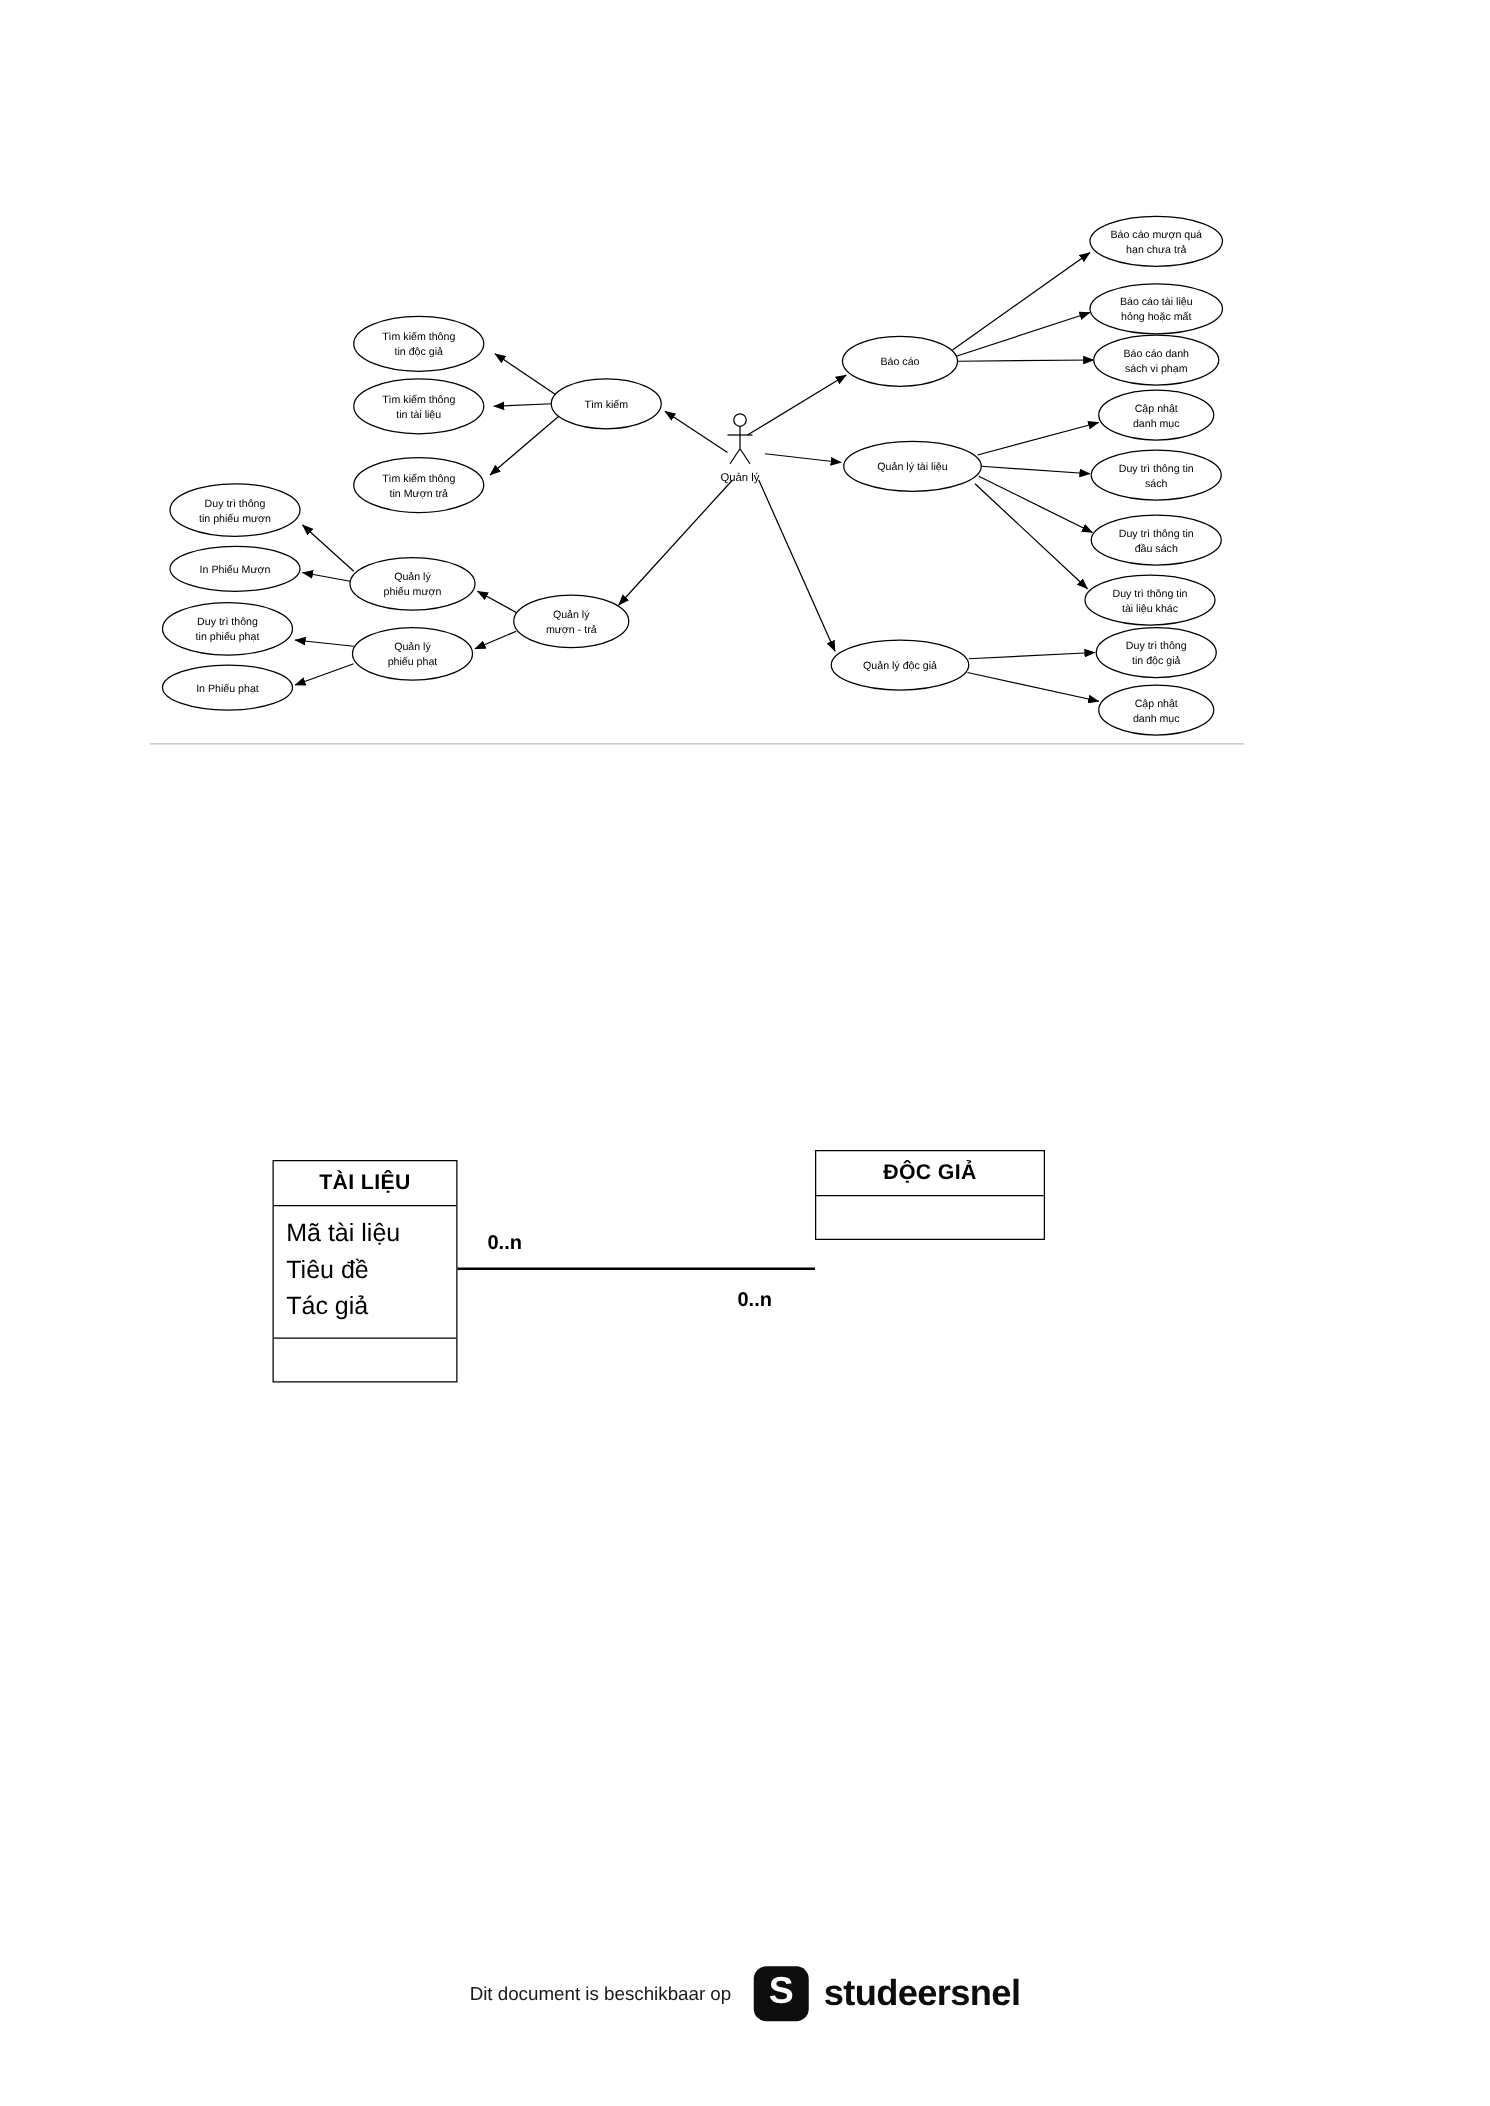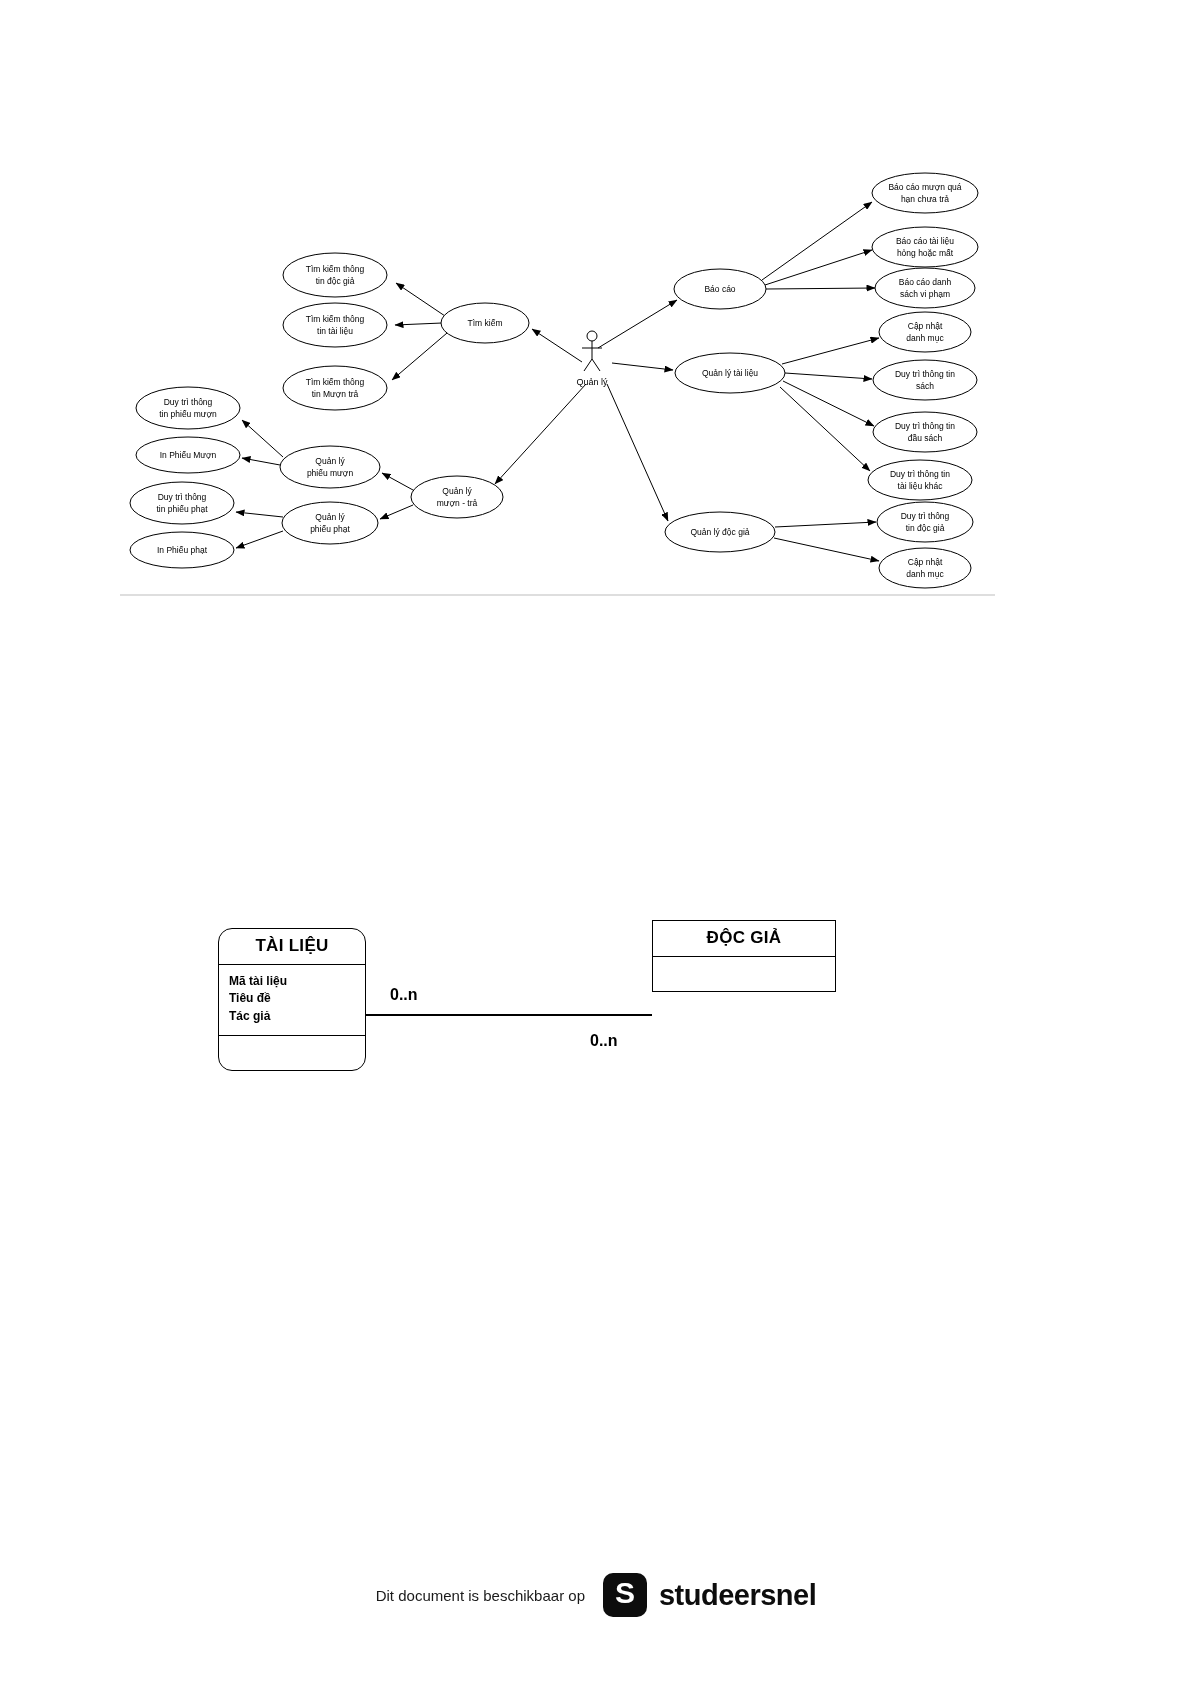--- a/index.html
+++ b/index.html
@@ -88,29 +88,28 @@
   .cls-title {
     text-align: center;
     font-weight: bold;
     font-size: 17px;
     padding: 7px 4px 8px 4px;
     border-bottom: 1.6px solid #000;
     letter-spacing: 0.3px;
   }
   .cls-attrs {
     padding: 8px 10px 10px 10px;
-    font-size: 12px;
+    font-size: 20px;
     line-height: 1.45;
     border-bottom: 1.6px solid #000;
-    font-weight: bold;
   }
   .cls-ops {
     height: 34px;
   }
-  #cls-tailieu { left: 18px; top: 18px; width: 148px; border-radius: 14px; }
+  #cls-tailieu { left: 18px; top: 18px; width: 148px; }
   #cls-docgia  { left: 452px; top: 10px; width: 184px; }
   .assoc-line {
     position: absolute;
     left: 166px;
     top: 104px;
     width: 286px;
     height: 1.6px;
     background: #000;
   }
   .mult {

